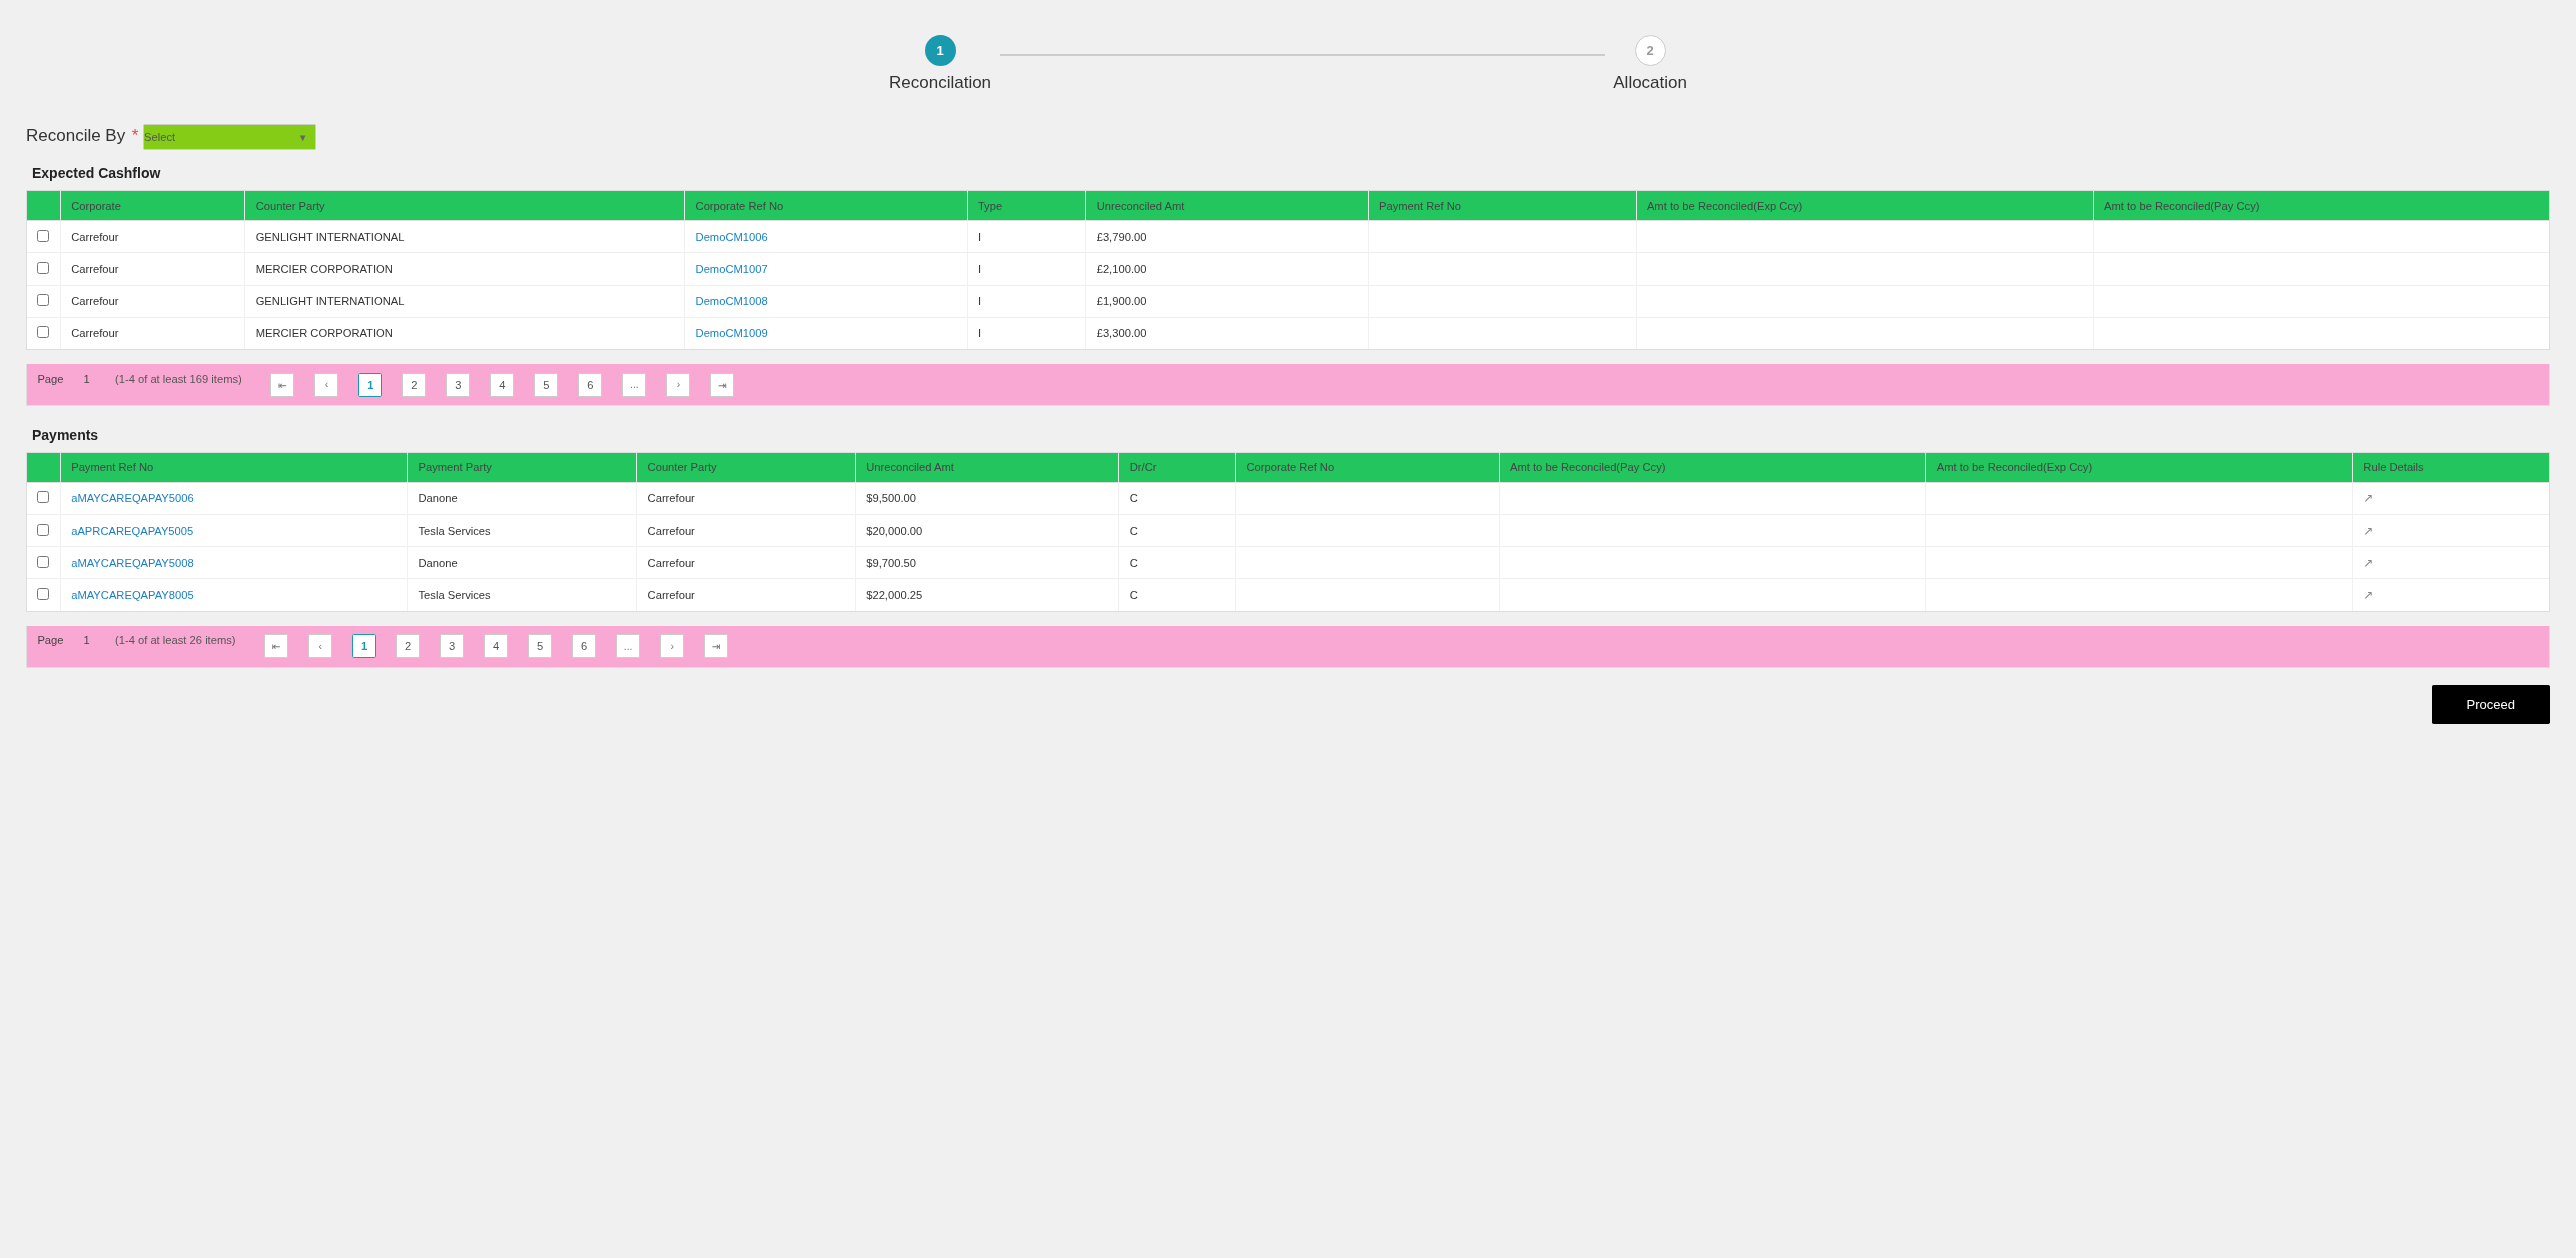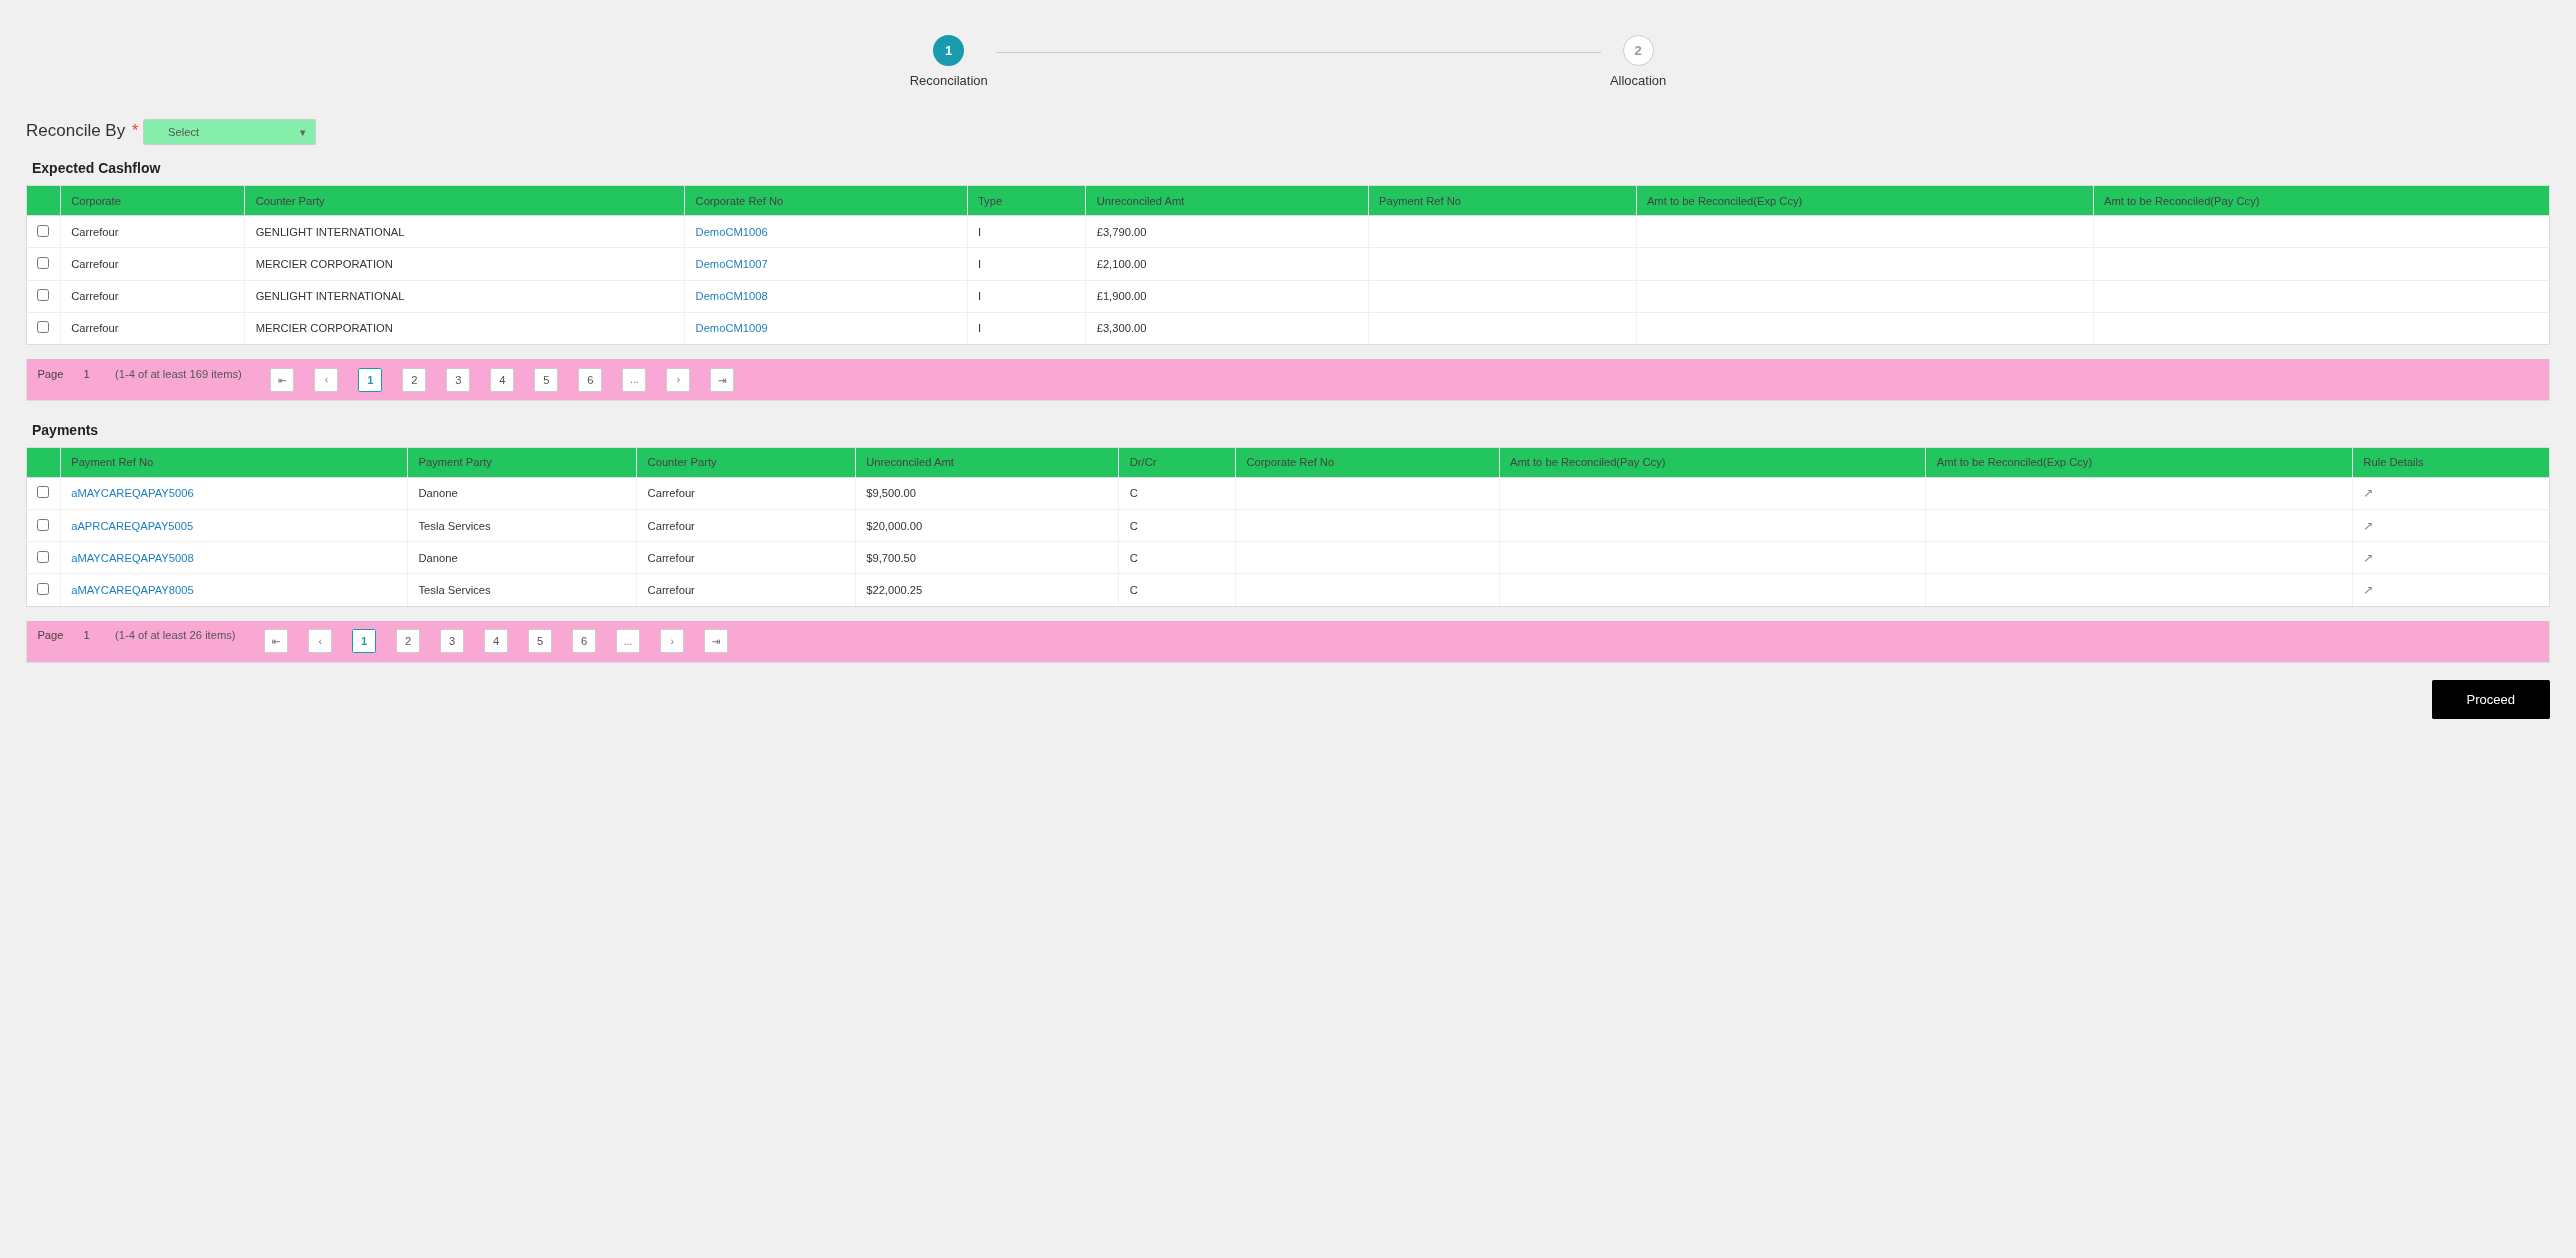--- a/index.html
+++ b/index.html
@@ -42,21 +42,21 @@
     .step-circle.active {
       background: #1a9aaf;
       color: #fff;
     }
     .step-circle.inactive {
       background: #fff;
       color: #999;
       border: 1.7px solid #ccc;
     }
     .step-label {
-      font-size: 13px;
+      font-size: 17px;
       color: #333;
     }
     .step-line {
       flex: 1;
       height: 1.7px;
       background: #ccc;
       margin: 0 8.6px;
       margin-bottom: 17.3px;
       max-width: 605px;
     }
@@ -75,23 +75,23 @@
       margin-left: 1.7px;
     }
     .select-wrapper {
       margin-top: 5.2px;
       position: relative;
       display: inline-block;
     }
     .select-wrapper select {
       appearance: none;
       -webkit-appearance: none;
-      background: #86efac;
+      background: #84cc16;
       border: 0.9px solid #ccc;
-      padding: 6px 31px 6px 24px;
+      padding: 6px 31px 6px 0;
       font-size: 11.2px;
       width: 173px;
       cursor: pointer;
       color: #555;
       border-radius: 1.7px;
     }
     .select-wrapper .chevron {
       position: absolute;
       right: 8.6px;
       top: 50%;

